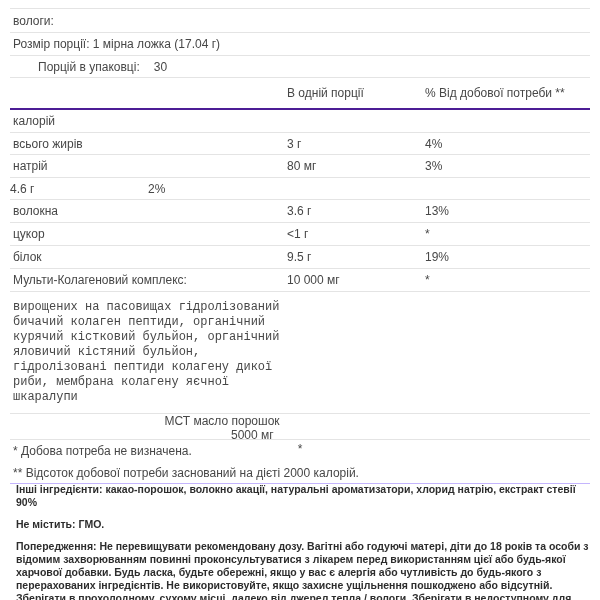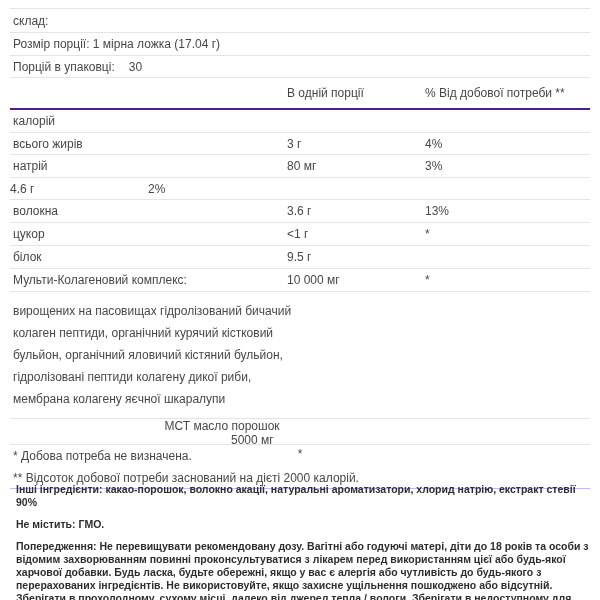--- a/index.html
+++ b/index.html
@@ -15,45 +15,45 @@
   .row.first { border-top:1px solid #e4e4e4; }
   .h25 { height:25px; } .h23 { height:23px; } .h22 { height:22px; }
   .h32 { height:32px; } .h26 { height:26px;flex-direction:column; }
   .c1 { width:277px; padding-left:3px; box-sizing:border-box; }
   .c2 { width:138px; }
   .c3 { flex:1; }
   .valgap { margin-left:14px; }
   .desc-row {
     border-bottom:1px solid #e4e4e4; padding:8px 0 8px 3px; box-sizing:border-box;
   }
-  .desc-row .desc { width:282px; line-height:22px; }
+  .desc-row .desc { width:282px; line-height:15px;font-family:Liberation Mono, monospace; }
   .fnote { display:flex; align-items:center; height:22px; padding-left:3px; box-sizing:border-box; }
   .fnote.last { border-bottom:1px solid #c4b5fd; }
   .bottom {
     position:absolute; left:10px; top:483px; width:585px;
     color:#2d2d2d; font-size:10.5px; font-weight:bold; line-height:13px;
   }
   .bottom p { margin:0 0 9px 6px; }
 </style>
 </head>
 <body>
 
 <div class="sheet">
   <div class="tablewrap">
 
     <div class="row first h25">
-      <div class="c1">склад:</div>
+      <div class="c1">вологи:</div>
     </div>
 
     <div class="row h23">
       <div class="c1" style="width:560px;">Розмір порції: 1 мірна ложка (17.04 г)</div>
     </div>
 
     <div class="row h22">
-      <div class="c1" style="width:auto;">Порцій в упаковці:</div>
+      <div class="c1" style="width:auto;margin-left:25px;">Порцій в упаковці:</div>
       <div class="valgap">30</div>
     </div>
 
     <div class="row h32" style="border-bottom:2px solid #4c1d95;">
       <div class="c1"></div>
       <div class="c2">В одній порції</div>
       <div class="c3">% Від добової потреби **</div>
     </div>
 
     <div class="row h23">
@@ -80,20 +80,21 @@
       <div class="c3">13%</div>
     </div>
     <div class="row h23">
       <div class="c1">цукор</div>
       <div class="c2">&lt;1 г</div>
       <div class="c3">*</div>
     </div>
     <div class="row h23">
       <div class="c1">білок</div>
       <div class="c2">9.5 г</div>
+      <div class="c3">19%</div>
     </div>
     <div class="row h23">
       <div class="c1">Мульти-Колагеновий комплекс:</div>
       <div class="c2">10 000 мг</div>
       <div class="c3">*</div>
     </div>
 
     <div class="desc-row">
       <div class="desc">вирощених на пасовищах гідролізований бичачий колаген пептиди, органічний курячий кістковий бульйон, органічний яловичий кістяний бульйон, гідролізовані пептиди колагену дикої риби, мембрана колагену яєчної шкаралупи</div>
     </div>

